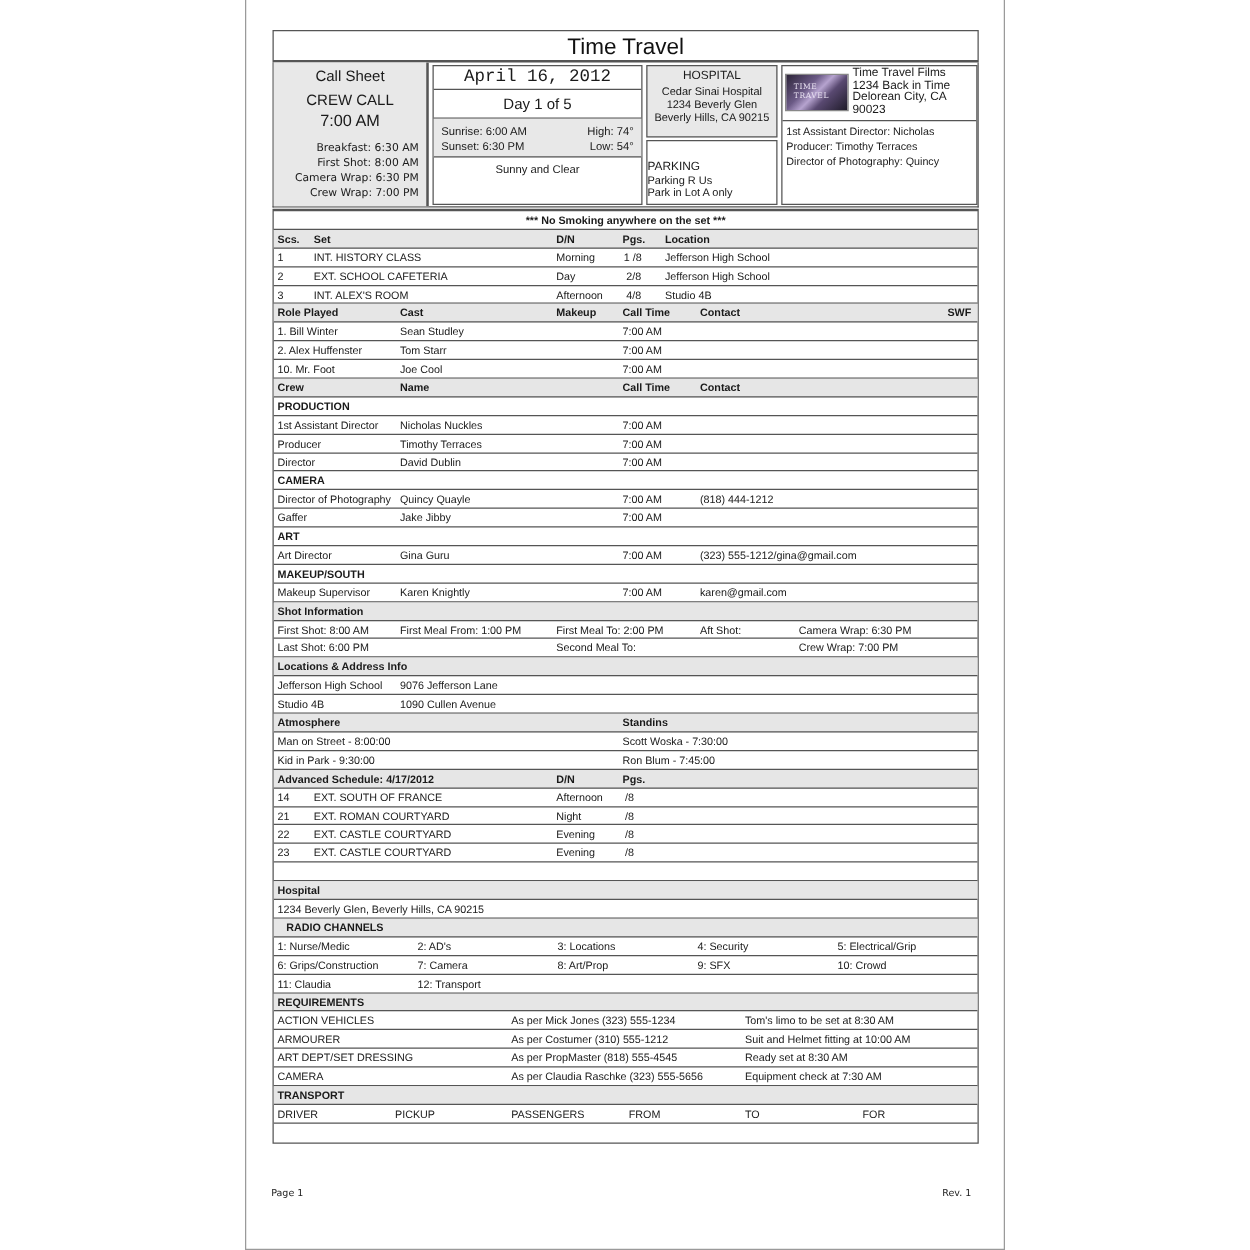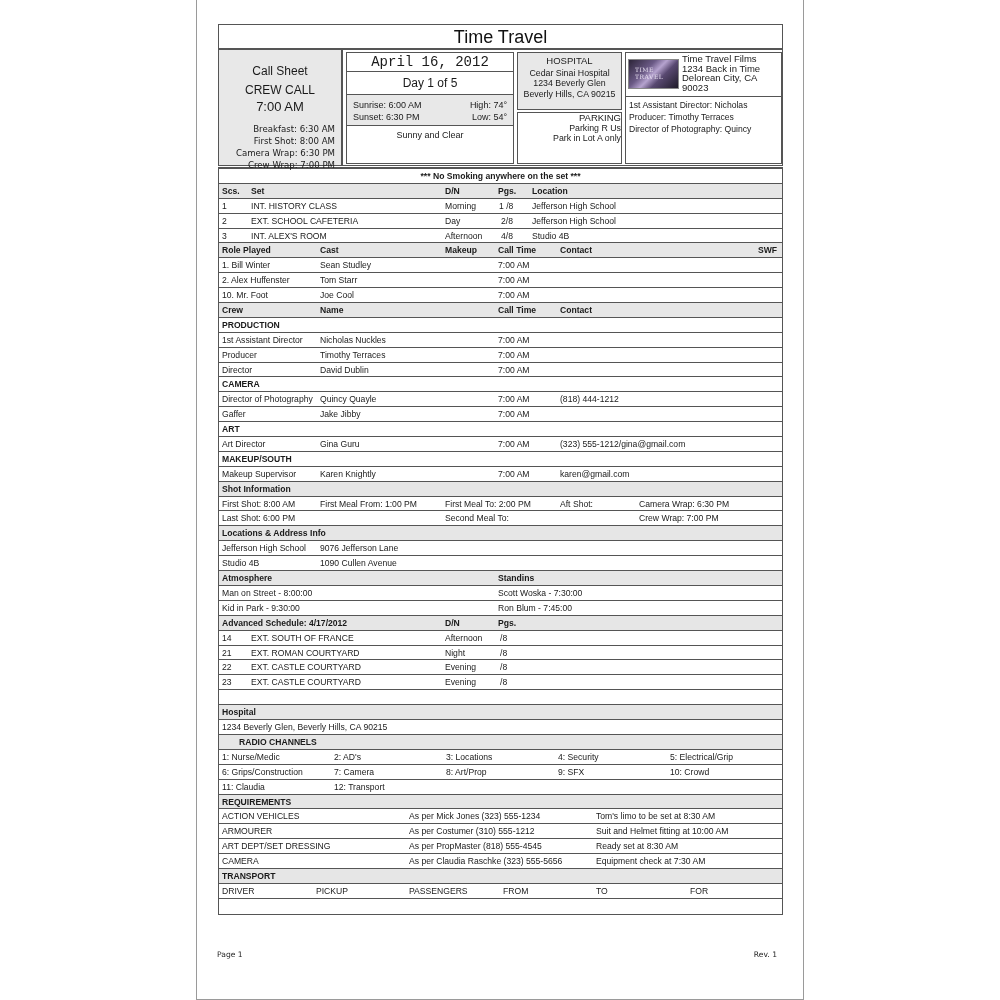--- a/index.html
+++ b/index.html
@@ -15,40 +15,40 @@
   .title-box {
     height: 26px; border: 1px solid #555; border-bottom: 2px solid #555;
     text-align: center; font-size: 18px; line-height: 24px; color: #111;
   }
   
   .hdr { position: relative; height: 116px; border: 1px solid #555; border-top: none; }
   .hdr-left {
     position: absolute; left: 0; top: 0; width: 124px; height: 115px; background: #e8e8e8;
     border-right: 2px solid #555; text-align: center;
   }
-  .hdr-left .cs { font-size: 12px; margin-top: 14px; }
+  .hdr-left .cs { font-size: 12px; margin-top: 4px; }
   .hdr-left .cc { font-size: 12px; margin-top: 5px; }
   .hdr-left .ct { font-size: 13px; margin-top: 2px; }
   .hdr-left .times { font-family: "DejaVu Sans", sans-serif; font-size: 8.6px; text-align: right; padding-right: 6px; margin-top: 9px; line-height: 12px; }
   .hdr-date {
     position: absolute; left: 127px; top: 2px; width: 168px; height: 112px; border: 1px solid #555;
   }
   .hdr-date .d1 { height: 19px; border-bottom: 1px solid #555; font-family: "Liberation Mono", monospace; font-size: 14px; text-align: center; line-height: 19px; }
   .hdr-date .d2 { height: 23px; border-bottom: 1px solid #555; font-size: 12px; text-align: center; line-height: 22px; }
   .hdr-date .wx { height: 31px; background: #e8e8e8; border-bottom: 1px solid #555; font-size: 9px; padding: 4px 6px 0 6px; line-height: 12px; }
   .hdr-date .wx .r { display: flex; justify-content: space-between; }
   .hdr-date .cond { font-size: 9px; text-align: center; padding-top: 4px; }
   .hdr-hosp {
     position: absolute; left: 298px; top: 2px; width: 105px; height: 58px; border: 1px solid #555;
     background: #e8e8e8; text-align: center; font-size: 8.8px; line-height: 10.5px; padding-top: 3px;
   }
   .hdr-hosp .h { font-size: 9.5px; margin-bottom: 1px; }
   .hdr-park {
     position: absolute; left: 298px; top: 62px; width: 105px; height: 52px; border: 1px solid #555;
-    text-align: right; font-size: 8.8px; line-height: 10px; padding-top: 0;
+    text-align: left; font-size: 8.8px; line-height: 10px; padding-top: 16px;
   }
   .hdr-park .h { font-size: 9.5px; }
   .hdr-co {
     position: absolute; left: 406px; top: 2px; width: 157px; height: 112px; border: 1px solid #555;
   }
   .hdr-co .top { height: 44px; border-bottom: 1px solid #555; display: flex; }
   .hdr-co .logo {
     width: 51px; height: 30px; margin: 6px 3px 0 2px; border: 1px solid #888;
     background: linear-gradient(135deg, #2c2438 0%, #6b5a86 35%, #b6a3cf 50%, #594971 65%, #1f1b29 100%);
     position: relative; overflow: hidden;
@@ -331,21 +331,21 @@
         </div>
 
       <div class="row gray">
           <span class="c" style="left:3px">Hospital</span>
         </div>
       <div class="row">
           <span class="c" style="left:3px">1234 Beverly Glen, Beverly Hills, CA 90215</span>
         </div>
 
       <div class="row gray">
-          <span class="c" style="left:20px">RADIO CHANNELS</span>
+          <span class="c" style="left:10px">RADIO CHANNELS</span>
         </div>
       <div class="row">
         <span class="c" style="left:3px">1: Nurse/Medic</span>
         <span class="c" style="left:115px">2: AD's</span>
         <span class="c" style="left:227px">3: Locations</span>
         <span class="c" style="left:339px">4: Security</span>
         <span class="c" style="left:451px">5: Electrical/Grip</span>
       </div>
       <div class="row">
         <span class="c" style="left:3px">6: Grips/Construction</span>

